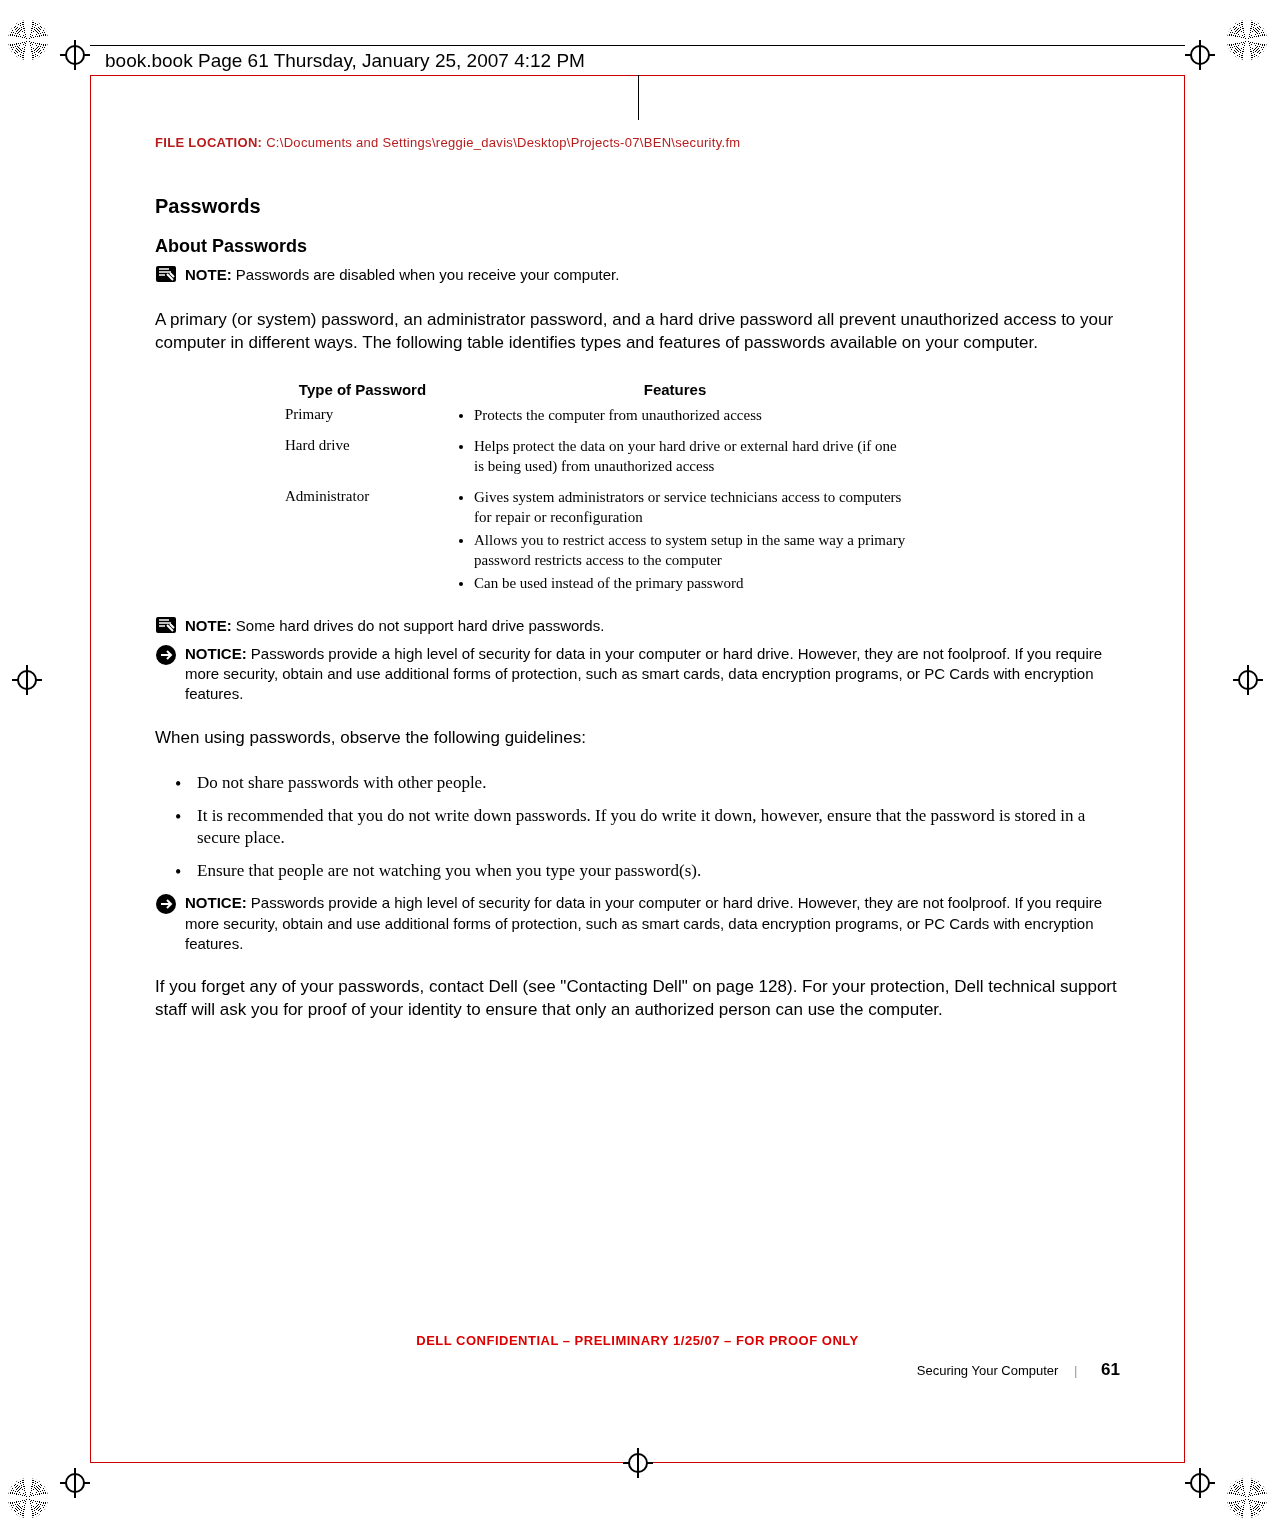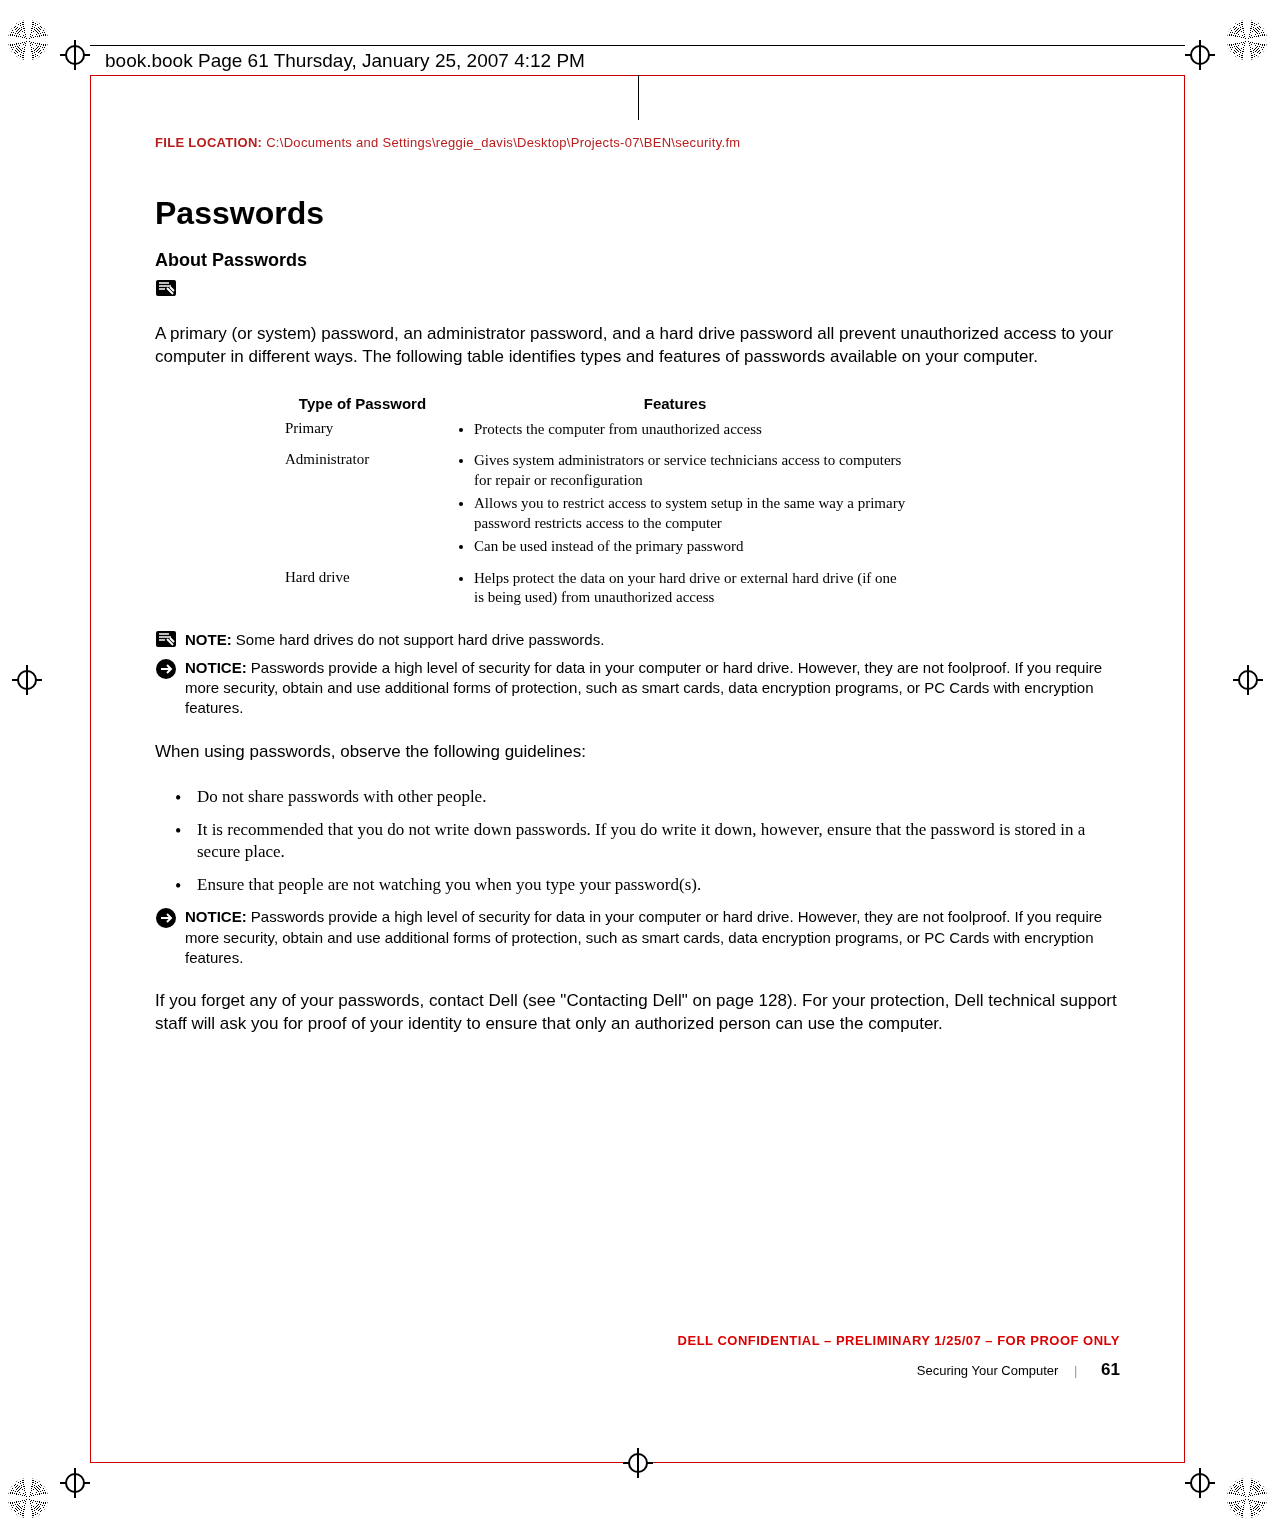--- a/index.html
+++ b/index.html
@@ -94,21 +94,21 @@
     color: #b91c1c;
     letter-spacing: 0.3px;
     margin-bottom: 45px;
   }
   .file-location-label {
     font-weight: bold;
   }
   h1 {
     font-family: Helvetica, Arial, sans-serif;
     font-weight: bold;
-    font-size: 32px;
+    font-size: 20px;
     margin: 0 0 18px 0;
   }
   h2 {
     font-family: Liberation Sans, sans-serif;
     font-weight: bold;
     font-size: 18px;
     margin: 0 0 8px 0;
   }
   .note-row {
     display: flex;
@@ -182,21 +182,21 @@
     content: '•';
     position: absolute;
     left: -22px;
     font-size: 18px;
   }
   .footer-confidential {
     position: absolute;
     bottom: 60px;
     left: 0;
     right: 0;
-    text-align: right;
+    text-align: center;
     font-family: Helvetica, Arial, sans-serif;
     font-size: 13px;
     font-weight: bold;
     color: #d00;
     letter-spacing: 0.5px;
   }
   .footer-page {
     position: absolute;
     bottom: 28px;
     right: 0;
@@ -284,20 +284,21 @@
   <h2>About Passwords</h2>
 
   <div class="note-row">
     <span class="icon">
       <svg class="note-icon-svg" viewBox="0 0 22 18">
           <rect x="1" y="1" width="20" height="16" rx="2" fill="#000"></rect>
           <path d="M4 4 L14 4 M4 7 L16 7 M4 10 L10 10" stroke="#fff" stroke-width="1.5"></path>
           <path d="M12 9 L18 15 M15 8 L19 12" stroke="#fff" stroke-width="2"></path>
         </svg>
     </span>
+    <span class="text"><b>NOTE:</b> <span>Passwords are disabled when you receive your computer.</span></span>
   </div>
 
   <p class="body-text">A primary (or system) password, an administrator password, and a hard drive password all prevent unauthorized access to your computer in different ways. The following table identifies types and features of passwords available on your computer.</p>
 
   <table class="password-table">
     <thead>
       <tr>
         <th>Type of Password</th>
         <th>Features</th>
       </tr>
@@ -305,37 +306,37 @@
     <tbody id="password-table-body">
         <tr>
           <td class="type-col">Primary</td>
           <td class="feat-col">
             <ul>
               <li>Protects the computer from unauthorized access</li>
             </ul>
           </td>
         </tr>
         <tr>
+          <td class="type-col">Hard drive</td>
+          <td class="feat-col">
+            <ul>
+              <li>Helps protect the data on your hard drive or external hard drive (if one is being used) from unauthorized access</li>
+            </ul>
+          </td>
+        </tr>
+        <tr>
           <td class="type-col">Administrator</td>
           <td class="feat-col">
             <ul>
               <li>Gives system administrators or service technicians access to computers for repair or reconfiguration</li>
               <li>Allows you to restrict access to system setup in the same way a primary password restricts access to the computer</li>
               <li>Can be used instead of the primary password</li>
             </ul>
           </td>
         </tr>
-        <tr>
-          <td class="type-col">Hard drive</td>
-          <td class="feat-col">
-            <ul>
-              <li>Helps protect the data on your hard drive or external hard drive (if one is being used) from unauthorized access</li>
-            </ul>
-          </td>
-        </tr>
       </tbody>
   </table>
 
   <div class="note-row">
     <span class="icon">
       <svg class="note-icon-svg" viewBox="0 0 22 18">
           <rect x="1" y="1" width="20" height="16" rx="2" fill="#000"></rect>
           <path d="M4 4 L14 4 M4 7 L16 7 M4 10 L10 10" stroke="#fff" stroke-width="1.5"></path>
           <path d="M12 9 L18 15 M15 8 L19 12" stroke="#fff" stroke-width="2"></path>
         </svg>

